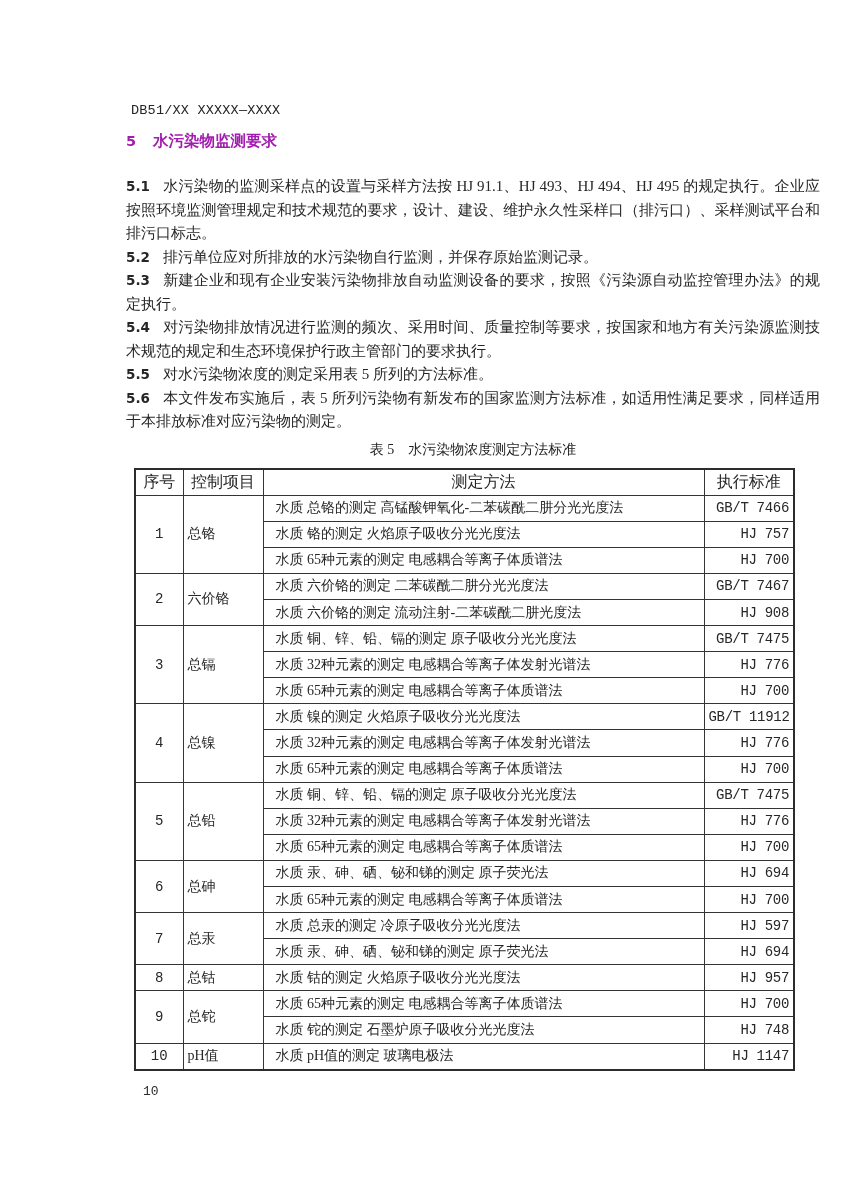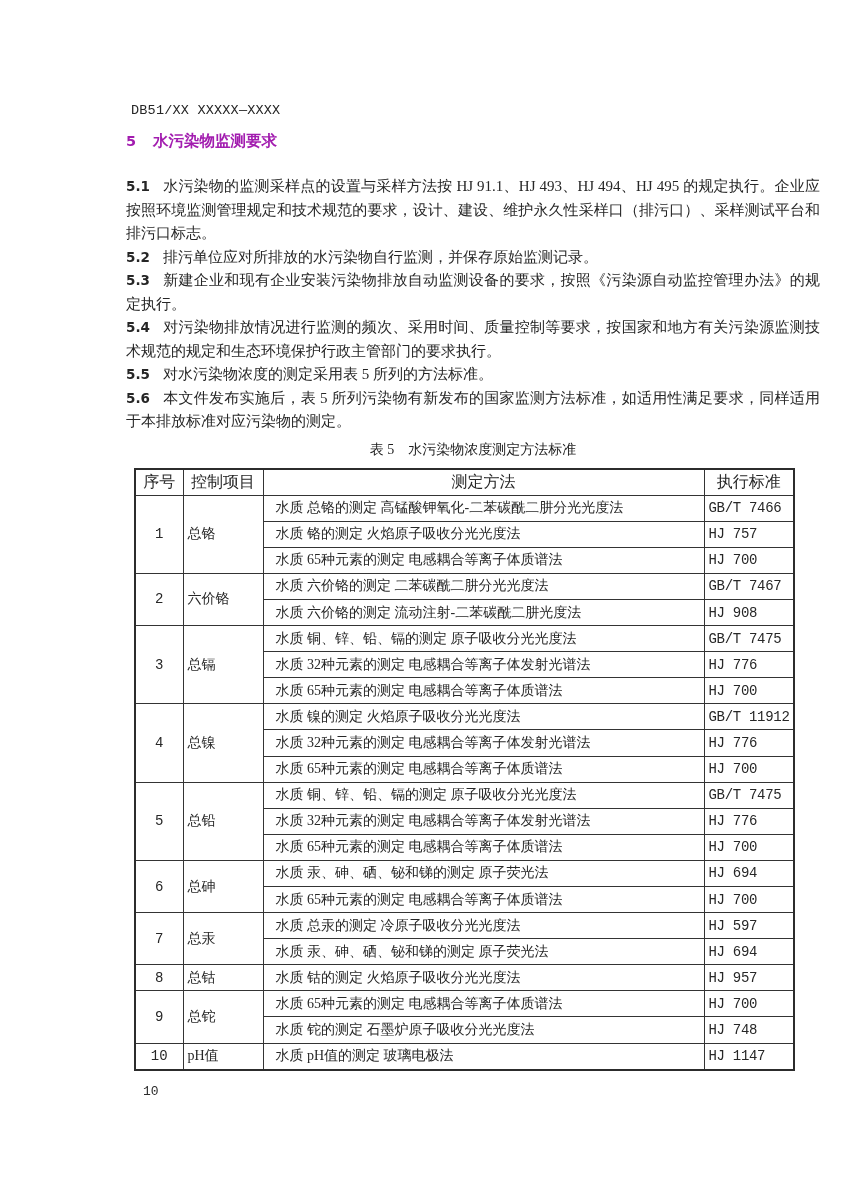--- a/index.html
+++ b/index.html
@@ -90,21 +90,21 @@
   col.w-meth { width: 441px; }
   col.w-std  { width: 90px; }
   .c-no {
     text-align: center;
     font-family: "Liberation Mono", "DejaVu Sans Mono", monospace;
     font-size: 12.5px;
   }
   .c-item { text-align: left; }
   .c-method { text-align: left; padding-left: 12px !important; }
   .c-std {
-    text-align: left;
+    text-align: right;
     font-family: "Liberation Mono", "DejaVu Sans Mono", monospace;
     font-size: 12px;
     letter-spacing: -0.3px;
   }
   .page-number {
     font-family: "Liberation Mono", "DejaVu Sans Mono", monospace;
     font-size: 13px;
     margin: 13px 0 0 17px;
     color: #2c2c2c;
   }

